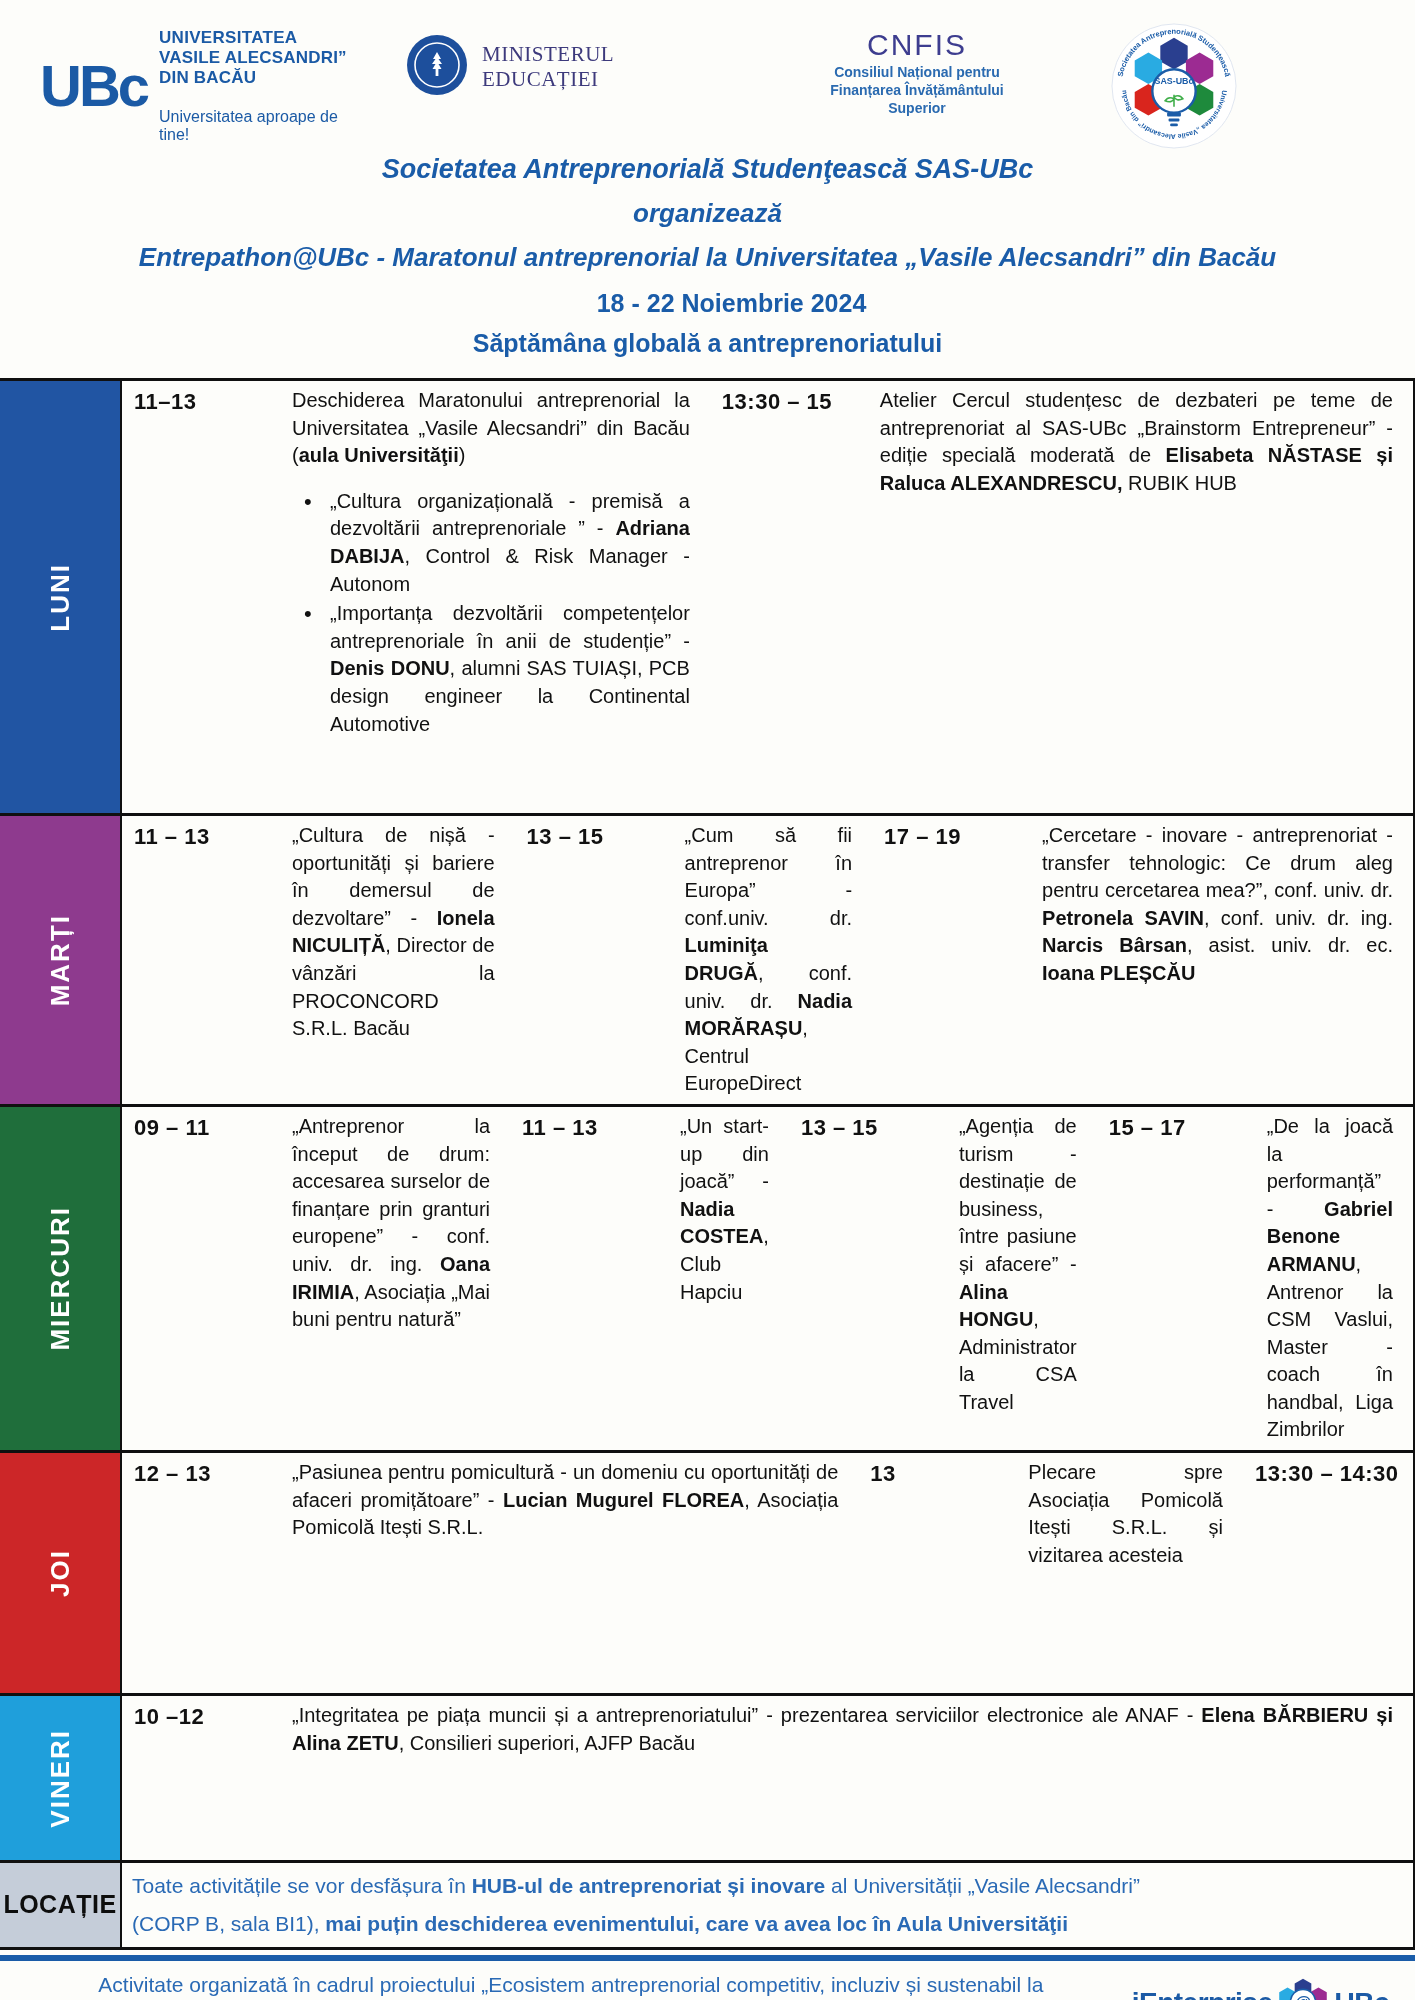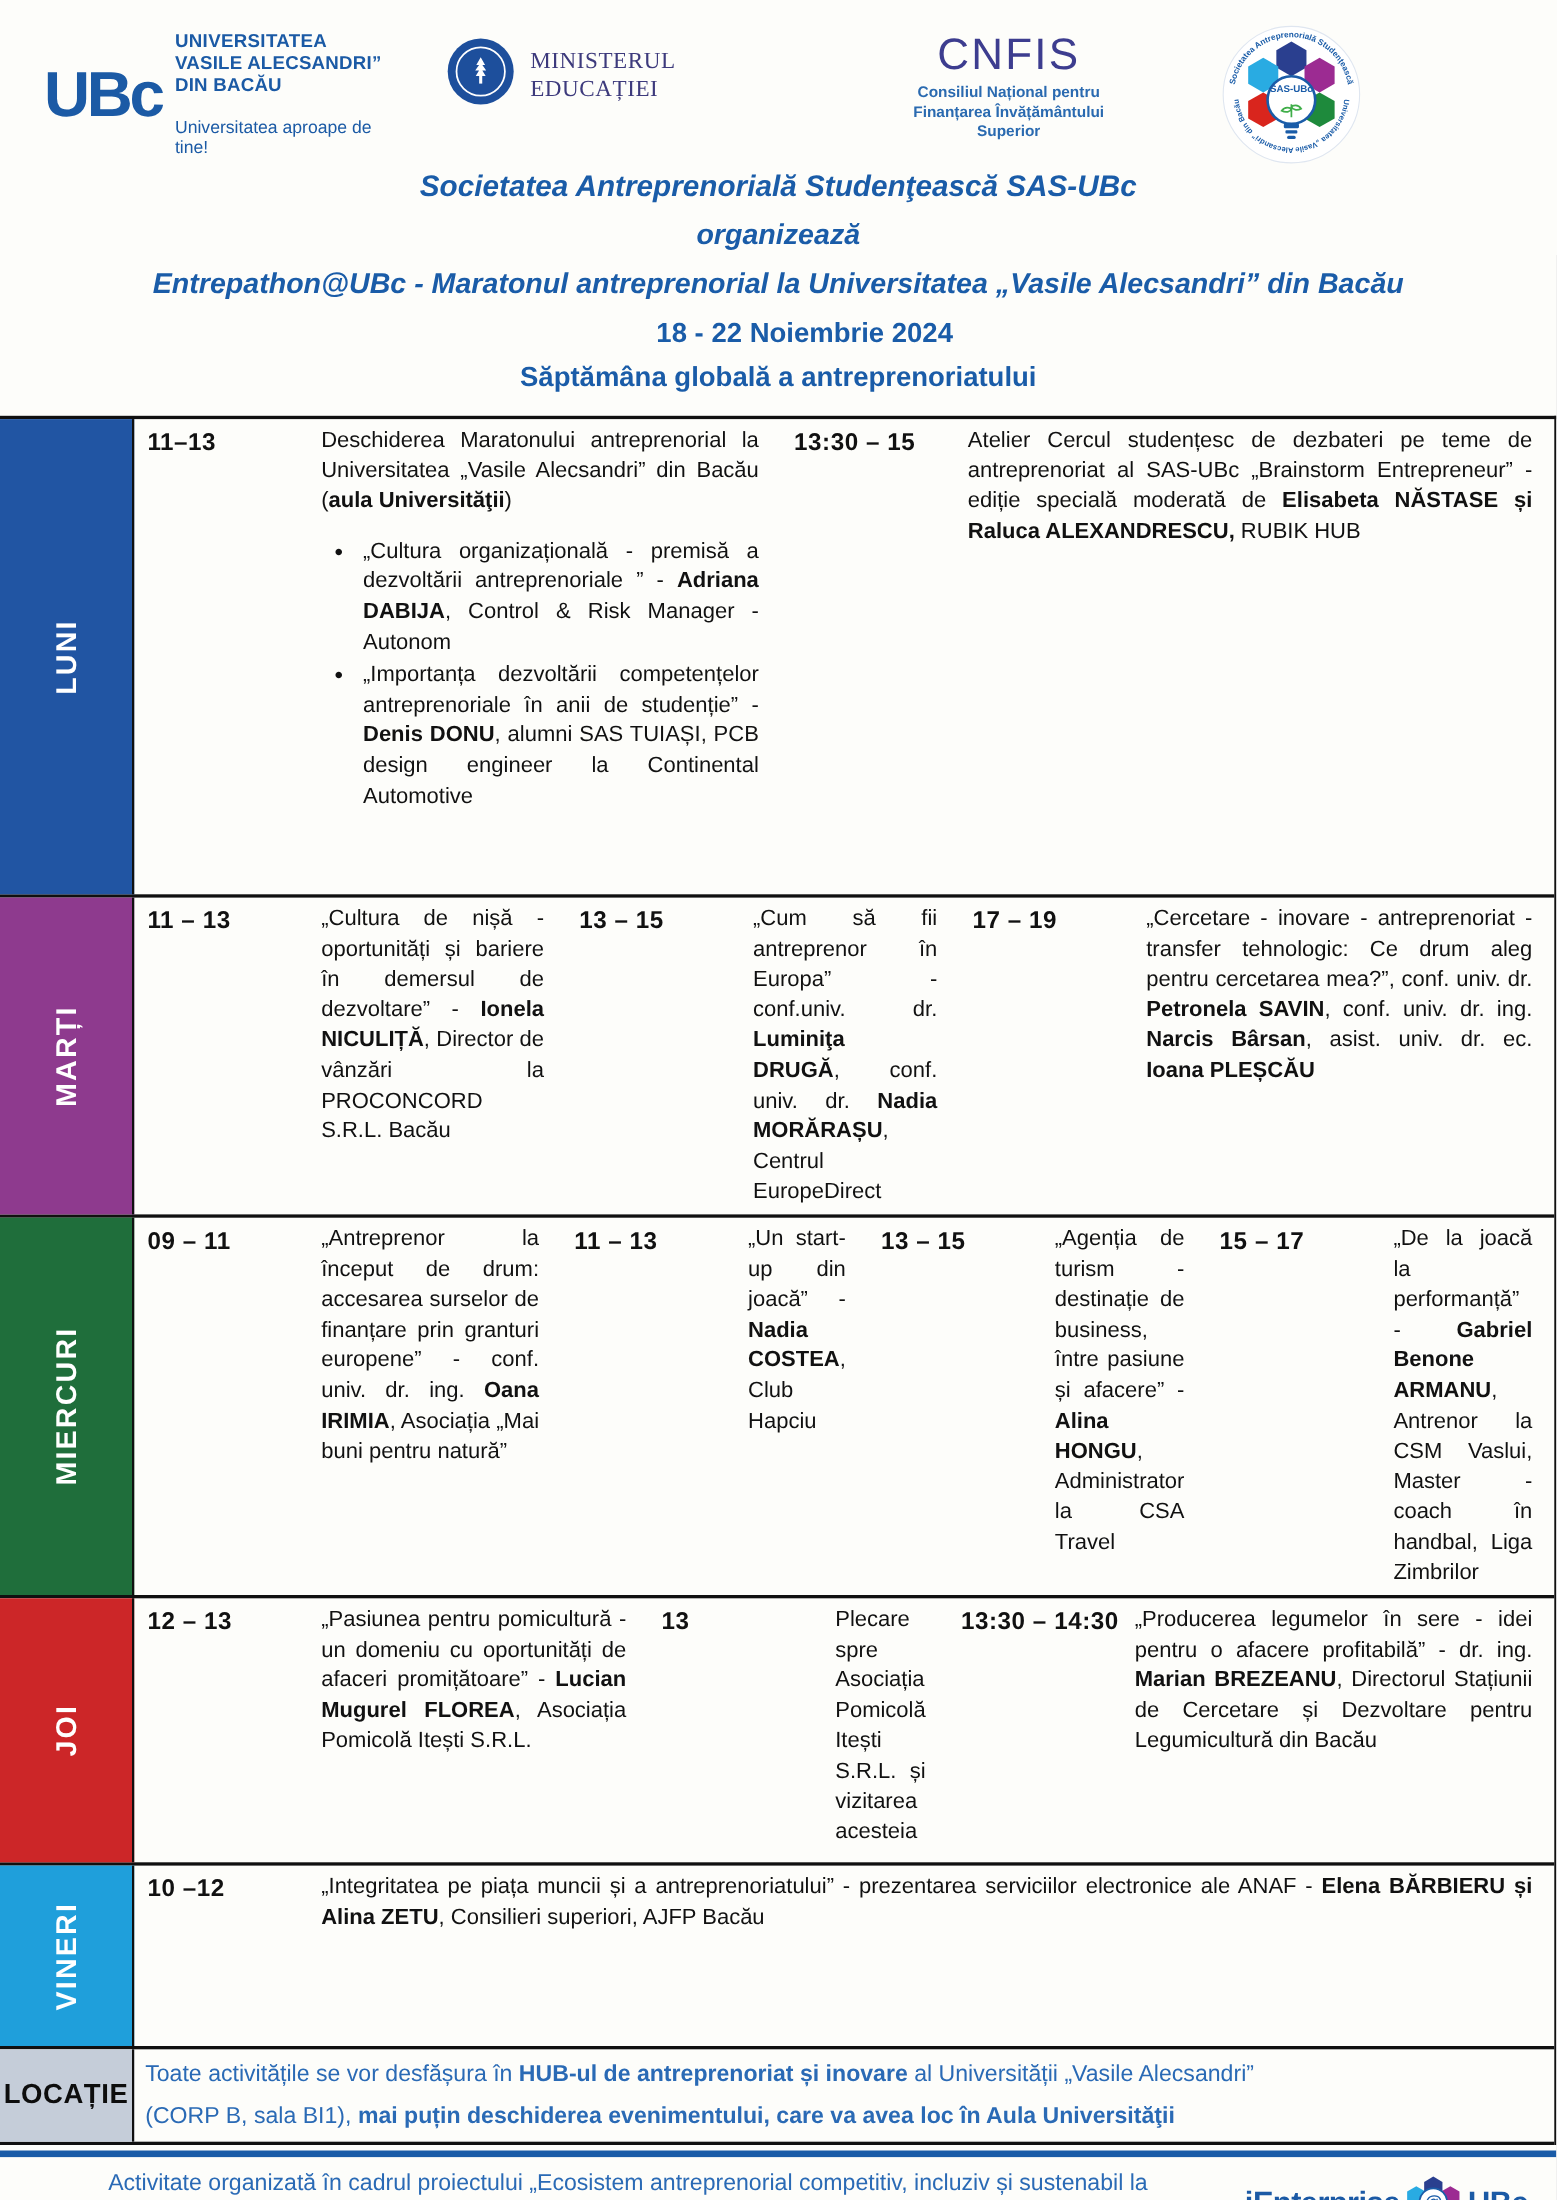--- a/index.html
+++ b/index.html
@@ -11,21 +11,21 @@
   .logos { display:flex; align-items:flex-start; padding:28px 40px 0 40px; height:148px; }
   .ubc-logo { display:flex; align-items:center; gap:12px; flex:0 0 320px; }
   .ubc-acronym { font-size:58px; font-weight:800; color:#1b5aa5; letter-spacing:-3px; line-height:1; }
   .ubc-lines { color:#1b5aa5; }
   .ubc-line1 { font-size:17px; font-weight:700; letter-spacing:.3px; }
   .ubc-line2 { font-size:17px; font-weight:700; letter-spacing:.2px; }
   .ubc-tagline { font-size:16px; margin-top:20px; }
   .gov-logo { display:flex; align-items:center; gap:14px; margin-left:46px; flex:0 0 300px; margin-top:6px; }
   .ministry { font-family:"Liberation Serif", serif; font-size:21px; color:#3d3a7c; letter-spacing:.5px; }
   .cnfis { flex:0 0 230px; margin-left:96px; text-align:center; }
-  .cnfis-acronym { font-size:40px; color:#3d3d8f; letter-spacing:2px; line-height:1.1; }
+  .cnfis-acronym { font-size:30px; color:#3d3d8f; letter-spacing:2px; line-height:1.1; }
   .cnfis-sub { font-size:14px; font-weight:700; color:#2a6ab0; line-height:1.3; margin-top:2px; }
   .sas { margin-left:78px; margin-top:-6px; }
 
   
   .titles { text-align:center; color:#1a5ca8; }
   .title-main { font-size:27px; font-weight:700; font-style:italic; margin-top:6px; }
   .title-org { font-size:26px; font-weight:700; font-style:italic; margin-top:13px; }
   .title-event { font-size:26px; font-weight:700; font-style:italic; margin-top:13px; }
   .date-line { font-size:25px; font-weight:700; margin-top:16px;padding-left:48px; }
   .subtitle { font-size:25px; font-weight:700; margin-top:11px; }
@@ -222,23 +222,20 @@
             </div>
           </div>
           <div class="entry">
             <div class="time">13</div>
             <div class="desc">
               <div class="para"><span>Plecare spre Asociația Pomicolă Itești S.R.L. și vizitarea acesteia</span></div>
             </div>
           </div>
           <div class="entry">
             <div class="time">13:30 – 14:30</div>
-            <div class="desc">
-              <div class="para"><span>„Producerea legumelor în sere - idei pentru o afacere profitabilă” - dr. ing. </span><b>Marian BREZEANU</b><span>, Directorul Stațiunii de Cercetare și Dezvoltare pentru Legumicultură din Bacău</span></div>
-            </div>
           </div>
         </div>
       </div>
       <div class="day-row" style="min-height: 167px;">
         <div class="band" style="background: rgb(31, 159, 219);">
           <span class="band-label">VINERI</span>
         </div>
         <div class="day-content">
           <div class="entry">
             <div class="time">10 –12</div>

